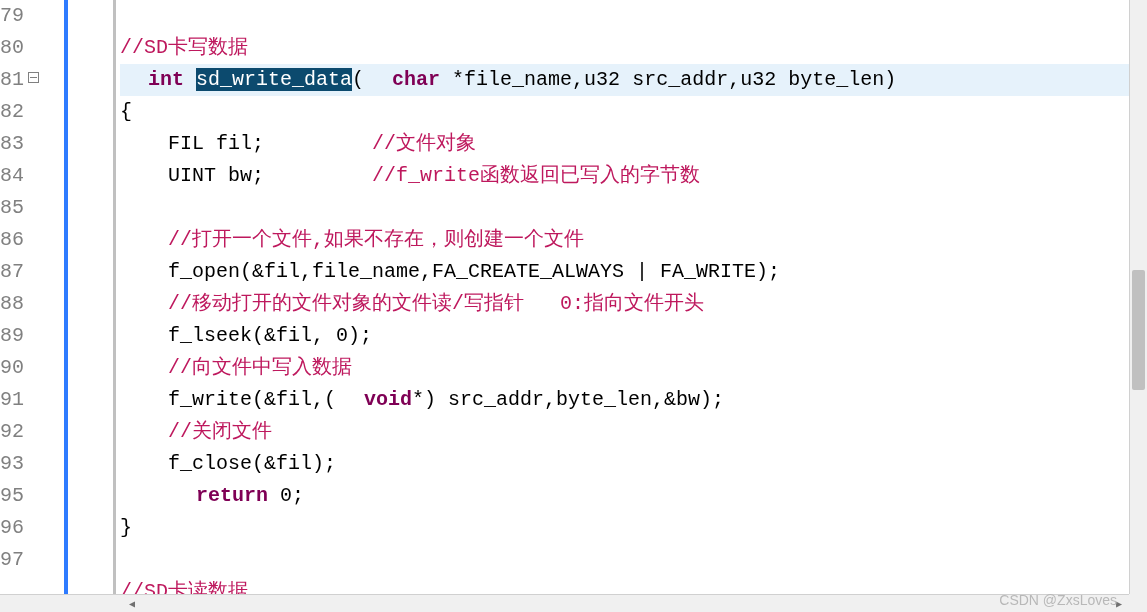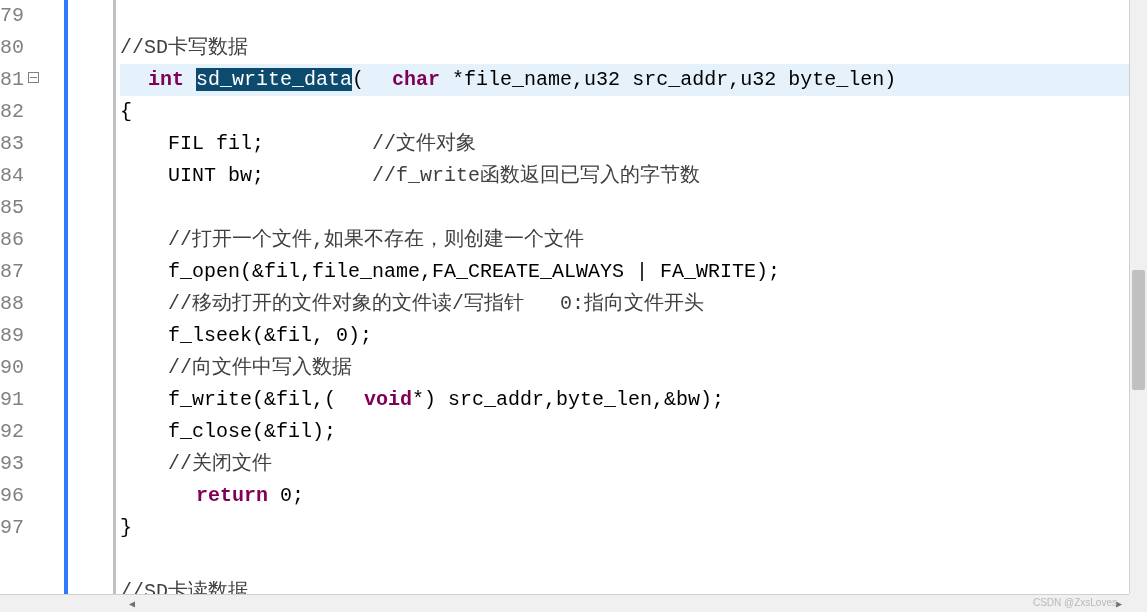--- a/index.html
+++ b/index.html
@@ -48,21 +48,21 @@
     }
     .code-line {
       height: 32px;
       line-height: 32px;
       white-space: pre;
       font-size: 20px;
     }
     .code-line.current {
       background: #e6f2fb;
     }
-    .tok-comment { color: #404040; }
+    .tok-comment { color: #be185d; }
     .tok-keyword { color: #7f0055; font-weight: bold; padding-left: 28px; }
     .tok-text { color: #000000; }
     .tok-selected {
       background: #0c4a6e;
       color: #ffffff;
       text-align: right;
     }
     .fold-marker {
       display: inline-block;
       width: 11px;
@@ -79,21 +79,21 @@
       position: absolute;
       left: 1px; right: 1px; top: 4px;
       height: 1px;
       background: #808080;
     }
     .watermark {
       position: absolute;
       bottom: 4px;
       right: 30px;
       color: #b8b8b8;
-      font-size: 10px;
+      font-size: 14px;
       font-family: Arial, sans-serif;
       z-index: 10;
     }
     .scroll-v {
       position: absolute;
       right: 0;
       top: 0;
       bottom: 18px;
       width: 18px;
       background: #f0f0f0;
@@ -150,40 +150,41 @@
     <div class="line-number">84</div>
     <div class="line-number">85</div>
     <div class="line-number">86</div>
     <div class="line-number">87</div>
     <div class="line-number">88</div>
     <div class="line-number">89</div>
     <div class="line-number">90</div>
     <div class="line-number">91</div>
     <div class="line-number">92</div>
     <div class="line-number">93</div>
+    <div class="line-number">95</div>
     <div class="line-number">96</div>
     <div class="line-number">97</div>
   </div>
 
   <div class="code-area">
     <div class="code-line"></div>
     <div class="code-line"><span class="tok-comment">//SD卡写数据</span></div>
     <div class="code-line current"><span class="tok-keyword">int</span><span class="tok-text"> </span><span class="tok-selected">sd_write_data</span><span class="tok-text">(</span><span class="tok-keyword">char</span><span class="tok-text"> *file_name,u32 src_addr,u32 byte_len)</span></div>
     <div class="code-line"><span class="tok-text">{</span></div>
     <div class="code-line"><span class="tok-text">    </span><span class="tok-text">FIL fil;         </span><span class="tok-comment">//文件对象</span></div>
     <div class="code-line"><span class="tok-text">    </span><span class="tok-text">UINT bw;         </span><span class="tok-comment">//f_write函数返回已写入的字节数</span></div>
     <div class="code-line"></div>
     <div class="code-line"><span class="tok-text">    </span><span class="tok-comment">//打开一个文件,如果不存在，则创建一个文件</span></div>
     <div class="code-line"><span class="tok-text">    </span><span class="tok-text">f_open(&amp;fil,file_name,FA_CREATE_ALWAYS | FA_WRITE);</span></div>
     <div class="code-line"><span class="tok-text">    </span><span class="tok-comment">//移动打开的文件对象的文件读/写指针   0:指向文件开头</span></div>
     <div class="code-line"><span class="tok-text">    </span><span class="tok-text">f_lseek(&amp;fil, 0);</span></div>
     <div class="code-line"><span class="tok-text">    </span><span class="tok-comment">//向文件中写入数据</span></div>
     <div class="code-line"><span class="tok-text">    </span><span class="tok-text">f_write(&amp;fil,(</span><span class="tok-keyword">void</span><span class="tok-text">*) src_addr,byte_len,&amp;bw);</span></div>
+    <div class="code-line"><span class="tok-text">    </span><span class="tok-comment">//关闭文件</span></div>
     <div class="code-line"><span class="tok-text">    </span><span class="tok-text">f_close(&amp;fil);</span></div>
-    <div class="code-line"><span class="tok-text">    </span><span class="tok-comment">//关闭文件</span></div>
     <div class="code-line"><span class="tok-text">    </span><span class="tok-keyword">return</span><span class="tok-text"> 0;</span></div>
     <div class="code-line"><span class="tok-text">}</span></div>
     <div class="code-line"></div>
     <div class="code-line"><span class="tok-comment">//SD卡读数据</span></div>
   </div>
 
   <div class="scroll-v">
     <div class="scroll-v-thumb"></div>
   </div>
   <div class="scroll-h">

